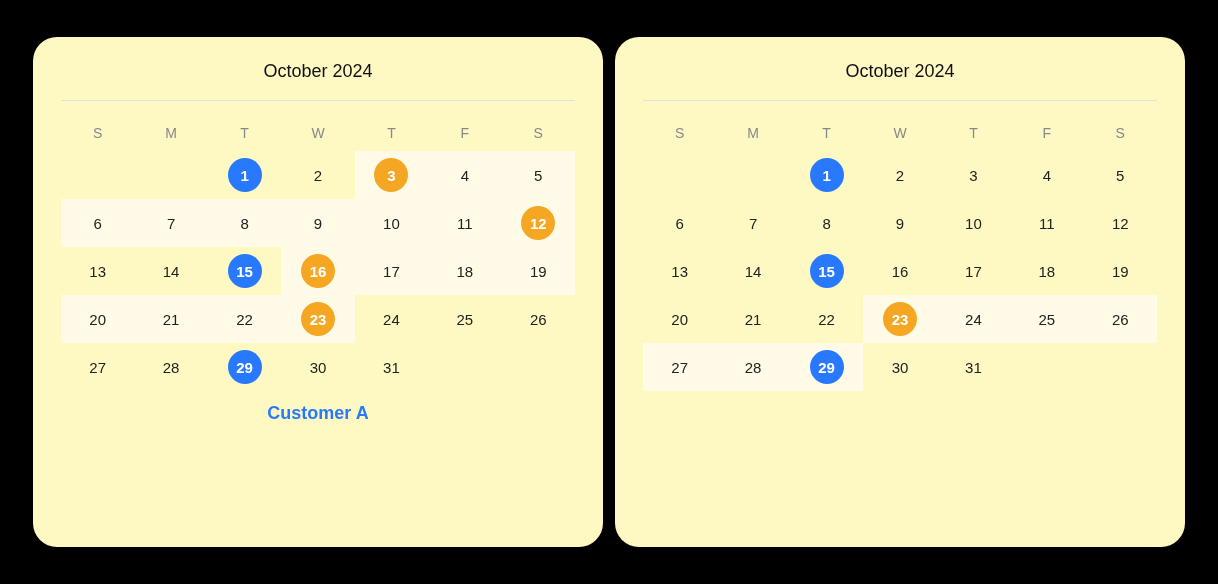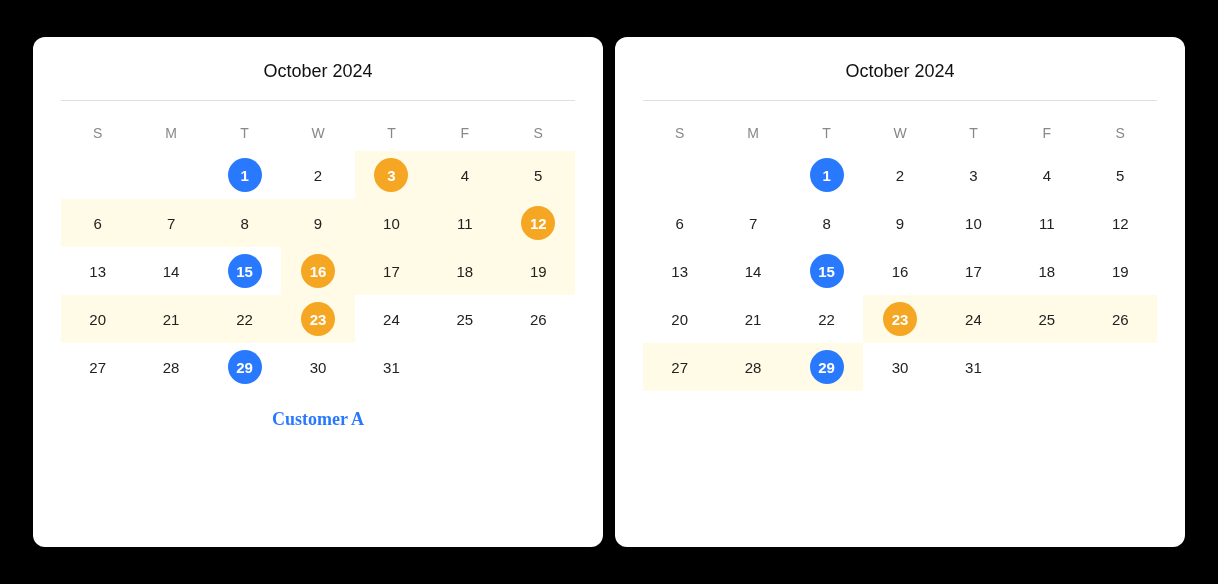--- a/index.html
+++ b/index.html
@@ -11,22 +11,22 @@
       width: 1218px;
       height: 584px;
       font-family: -apple-system, BlinkMacSystemFont, 'Segoe UI', sans-serif;
     }
     .container {
       display: flex;
       gap: 12px;
       padding: 16px;
     }
     .calendar-card {
-      background: #ffffff;
-      border-radius: 12px;
+      background: #fef9c3;
+      border-radius: 24px;
       padding: 24px 28px 40px 28px;
       width: 570px;
       min-height: 510px;
     }
     .cal-title {
       text-align: center;
       font-size: 18px;
       font-weight: 500;
       color: #111;
       margin-bottom: 18px;
@@ -79,22 +79,21 @@
       font-weight: 600;
     }
     .cal-cell.empty {
       background: transparent;
     }
     .customer-label {
       text-align: center;
       font-size: 18px;
       font-weight: 600;
       color: #2979ff;
-      margin-top: 18px;
-      font-family: Liberation Serif, serif;
+      margin-top: 12px;
     }
   </style>
 </head>
 <body>
 
 <div class="container">
 
   <div class="calendar-card">
     <div class="cal-title">October 2024</div>
     <hr class="cal-divider">

